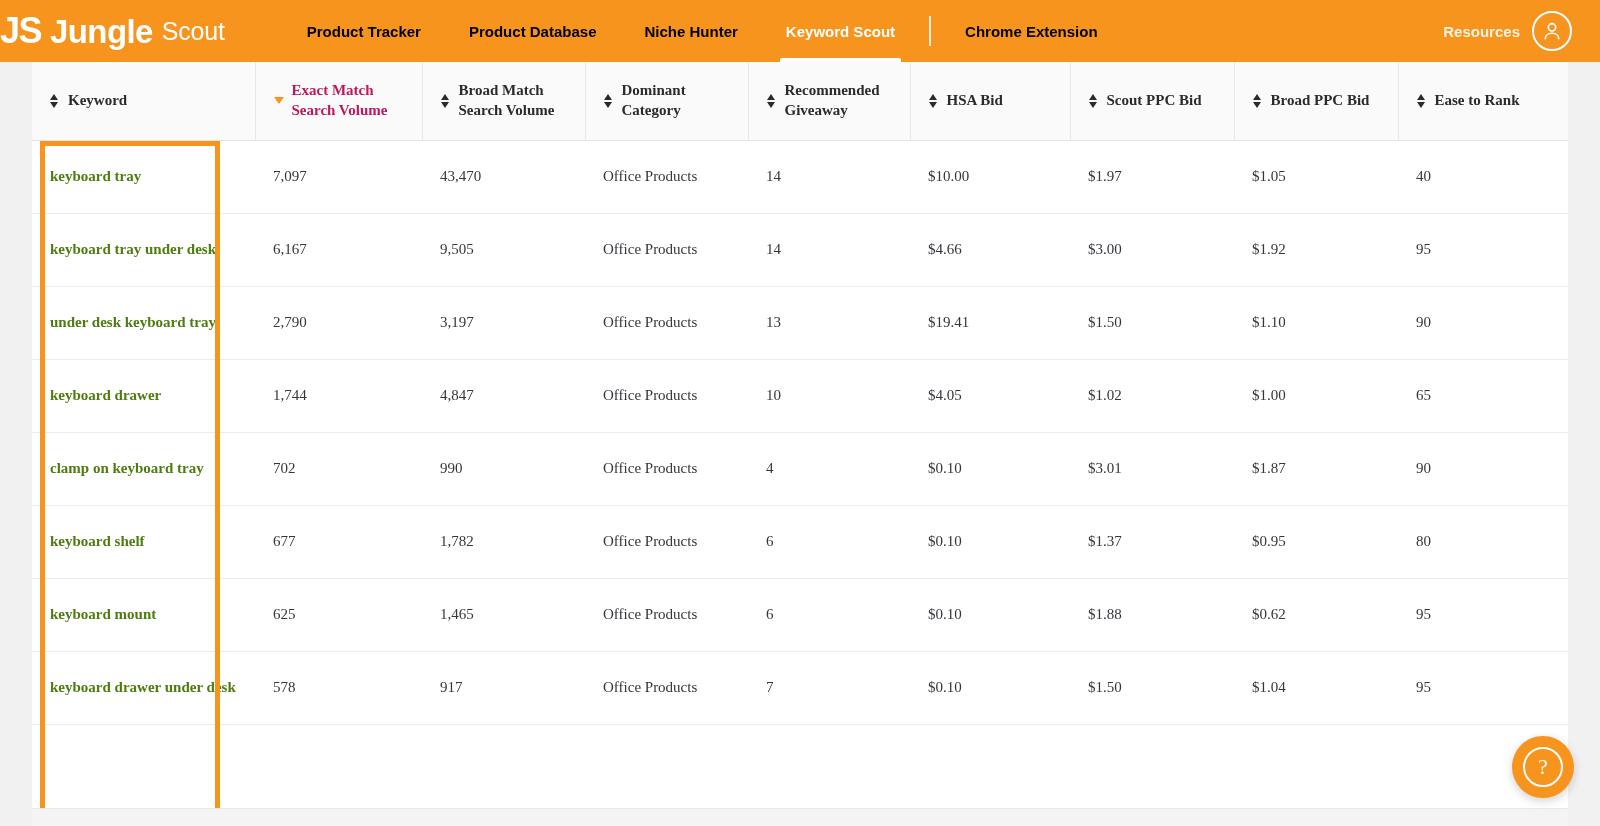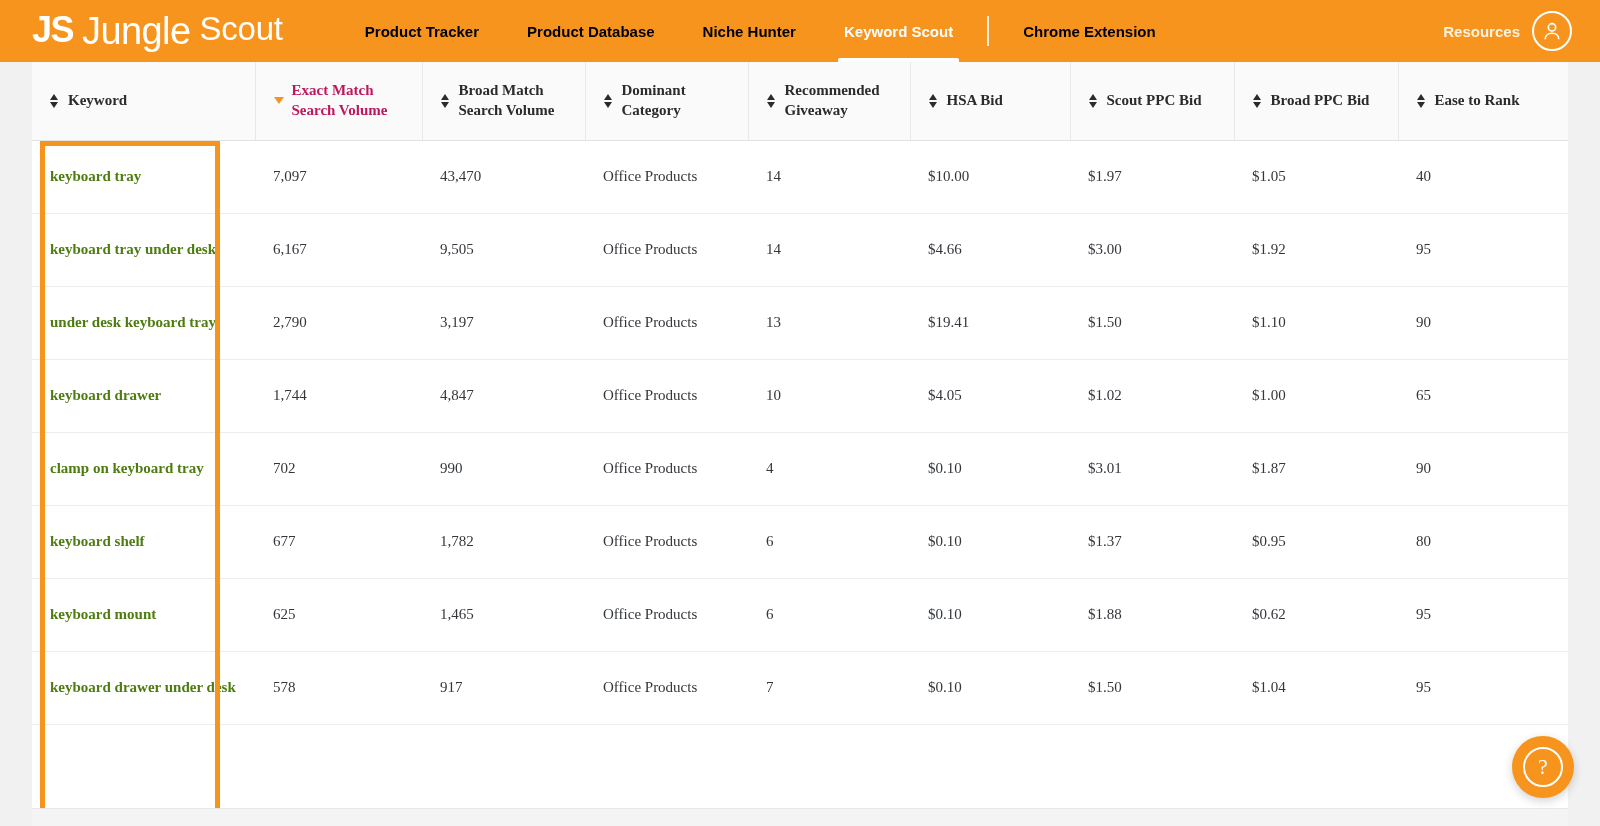--- a/index.html
+++ b/index.html
@@ -14,35 +14,34 @@
 
   .app { position: relative; width: 1600px; height: 826px; background: #f1f1f1; }
 
   
   .topbar {
     position: absolute; left: 0; top: 0; width: 1600px; height: 62px;
     background: #f7941e;
     display: flex; align-items: center;
   }
   .logo {
-    margin-left: 32px;
-    display: flex; align-items: flex-start;
+    display: flex; align-items: center;
     color: #ffffff; white-space: nowrap;
     user-select: none;
   }
   .logo-js {
     font-size: 36px; font-weight: 800; letter-spacing: -1.5px;
     line-height: 1; color: #fff;
   }
   .logo-jungle {
-    font-size: 38px; font-weight: 400; letter-spacing: -0.6px;
+    font-size: 33px; font-weight: 700; letter-spacing: -0.6px;
     margin-left: 9px; line-height: 1;
   }
   .logo-scout {
-    font-size: 33px; font-weight: 300; letter-spacing: -0.2px;
+    font-size: 25px; font-weight: 300; letter-spacing: -0.2px;
     margin-left: 9px; line-height: 1;
   }
 
   .nav {
     display: flex; align-items: center; height: 62px;
     margin-left: 58px;
   }
   .nav-item {
     position: relative;
     height: 62px;

